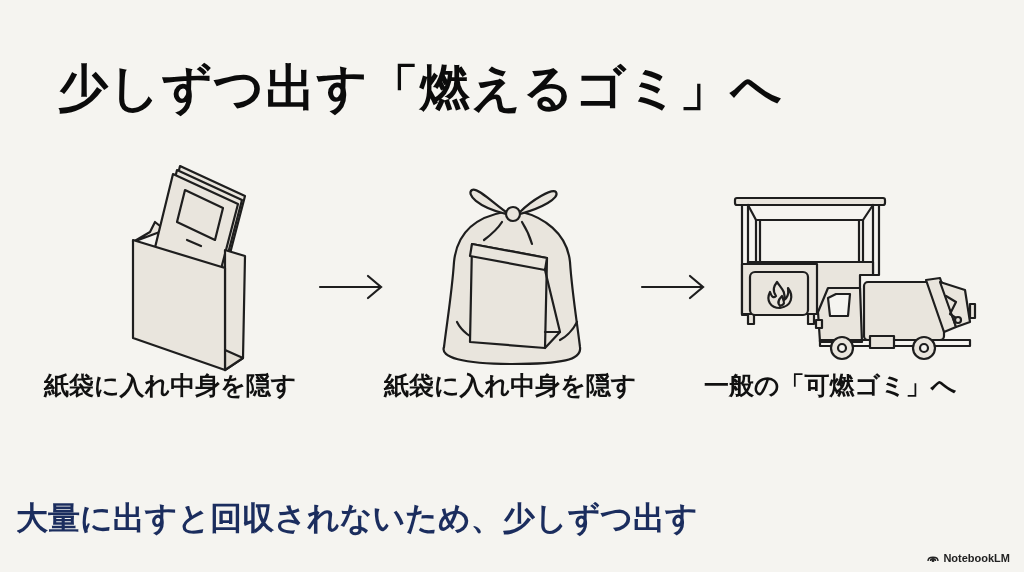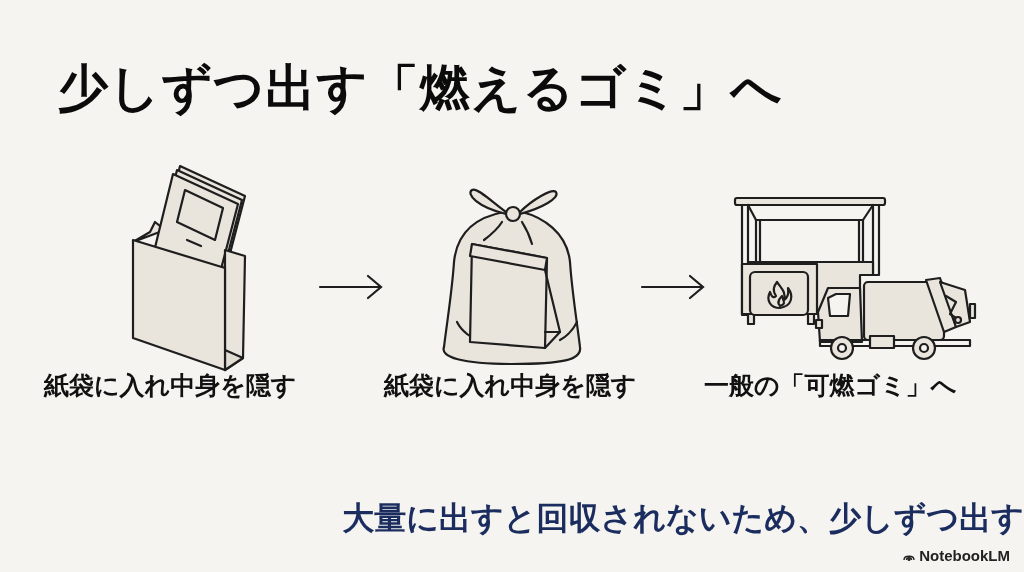--- a/index.html
+++ b/index.html
@@ -29,32 +29,33 @@
     font-weight: bold;
     color: #111;
     white-space: nowrap;
     line-height: 36px;
   }
   .arrow { position: absolute; }
   .footer-note {
     position: absolute;
     left: 0; width: 1024px;
     top: 496px;
-    text-align: right;
+    text-align: left;
     font-size: 32px;
     font-weight: bold;
     color: #1b2d5e;
     white-space: nowrap;
     line-height: 44px;
+    padding-left: 16px;
   }
   .brand {
     position: absolute;
     right: 14px; bottom: 8px;
     display: flex; align-items: center; gap: 4px;
-    font-size: 15px;
+    font-size: 11px;
     color: #222;
     font-family: "Liberation Sans", sans-serif;
     font-weight: bold;
     margin-top: 16px;
   }
 </style>
 </head>
 <body>
 
 <h1 class="title">少しずつ出す「燃えるゴミ」へ</h1>

